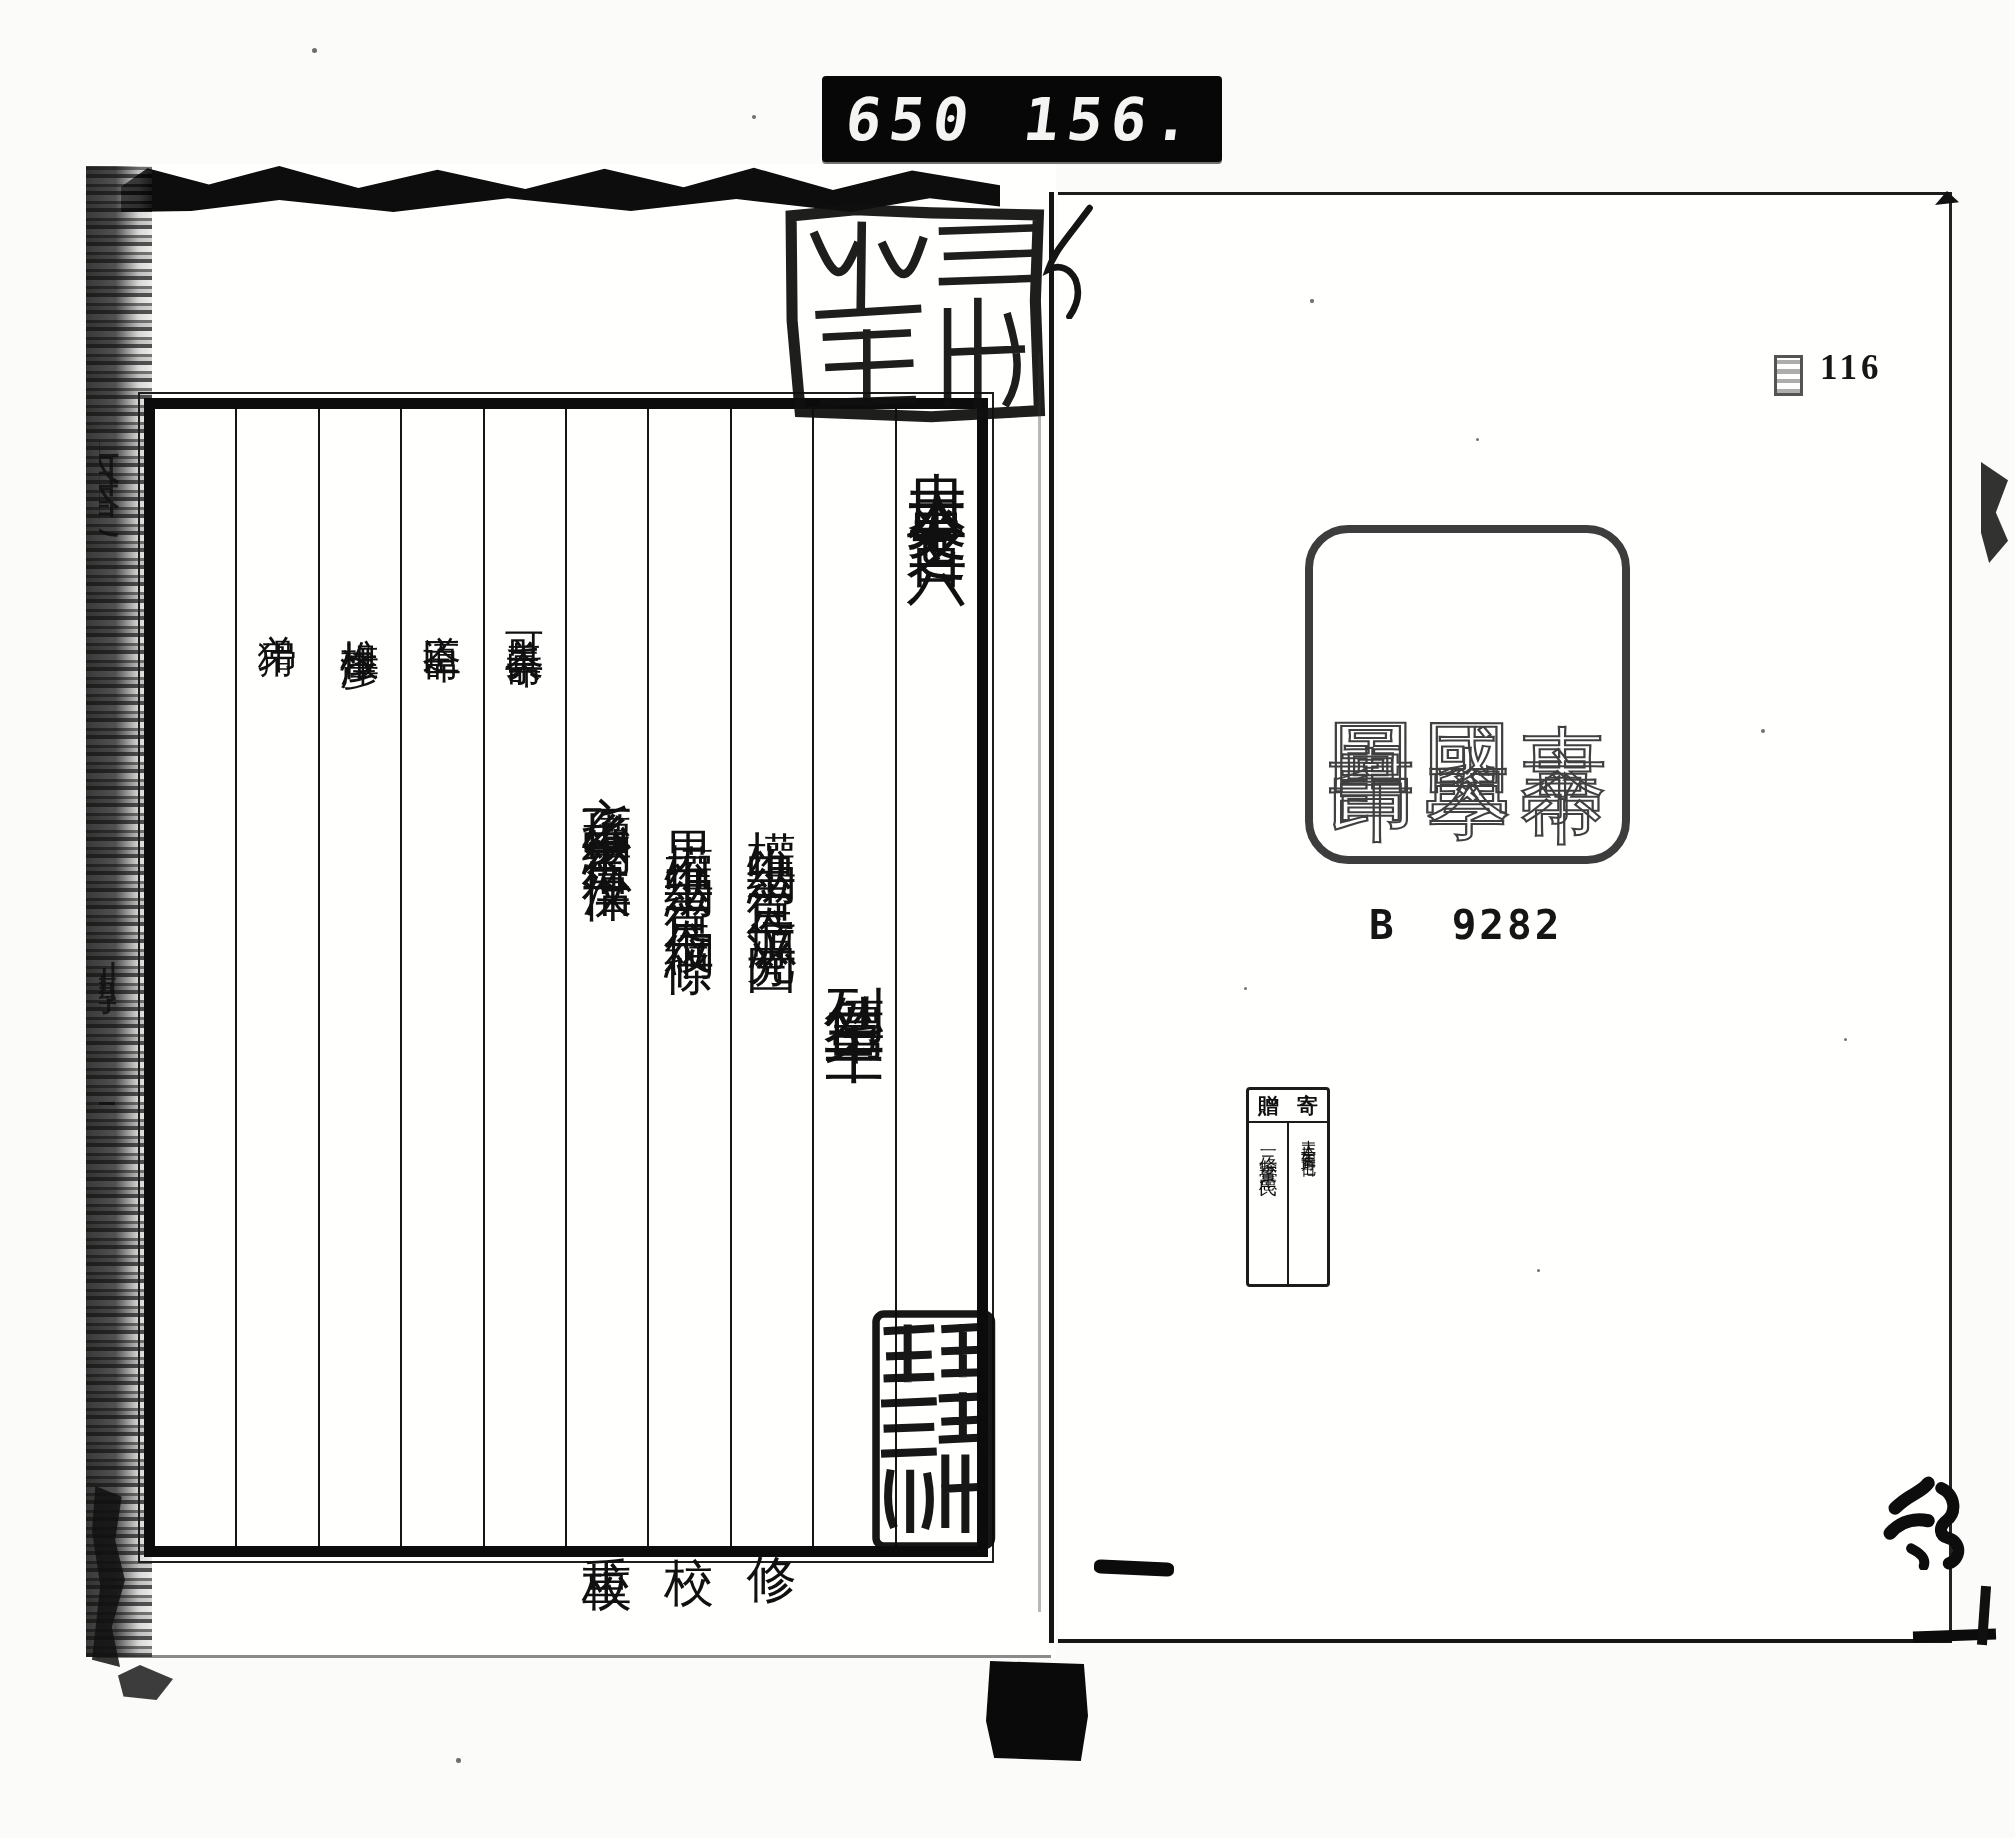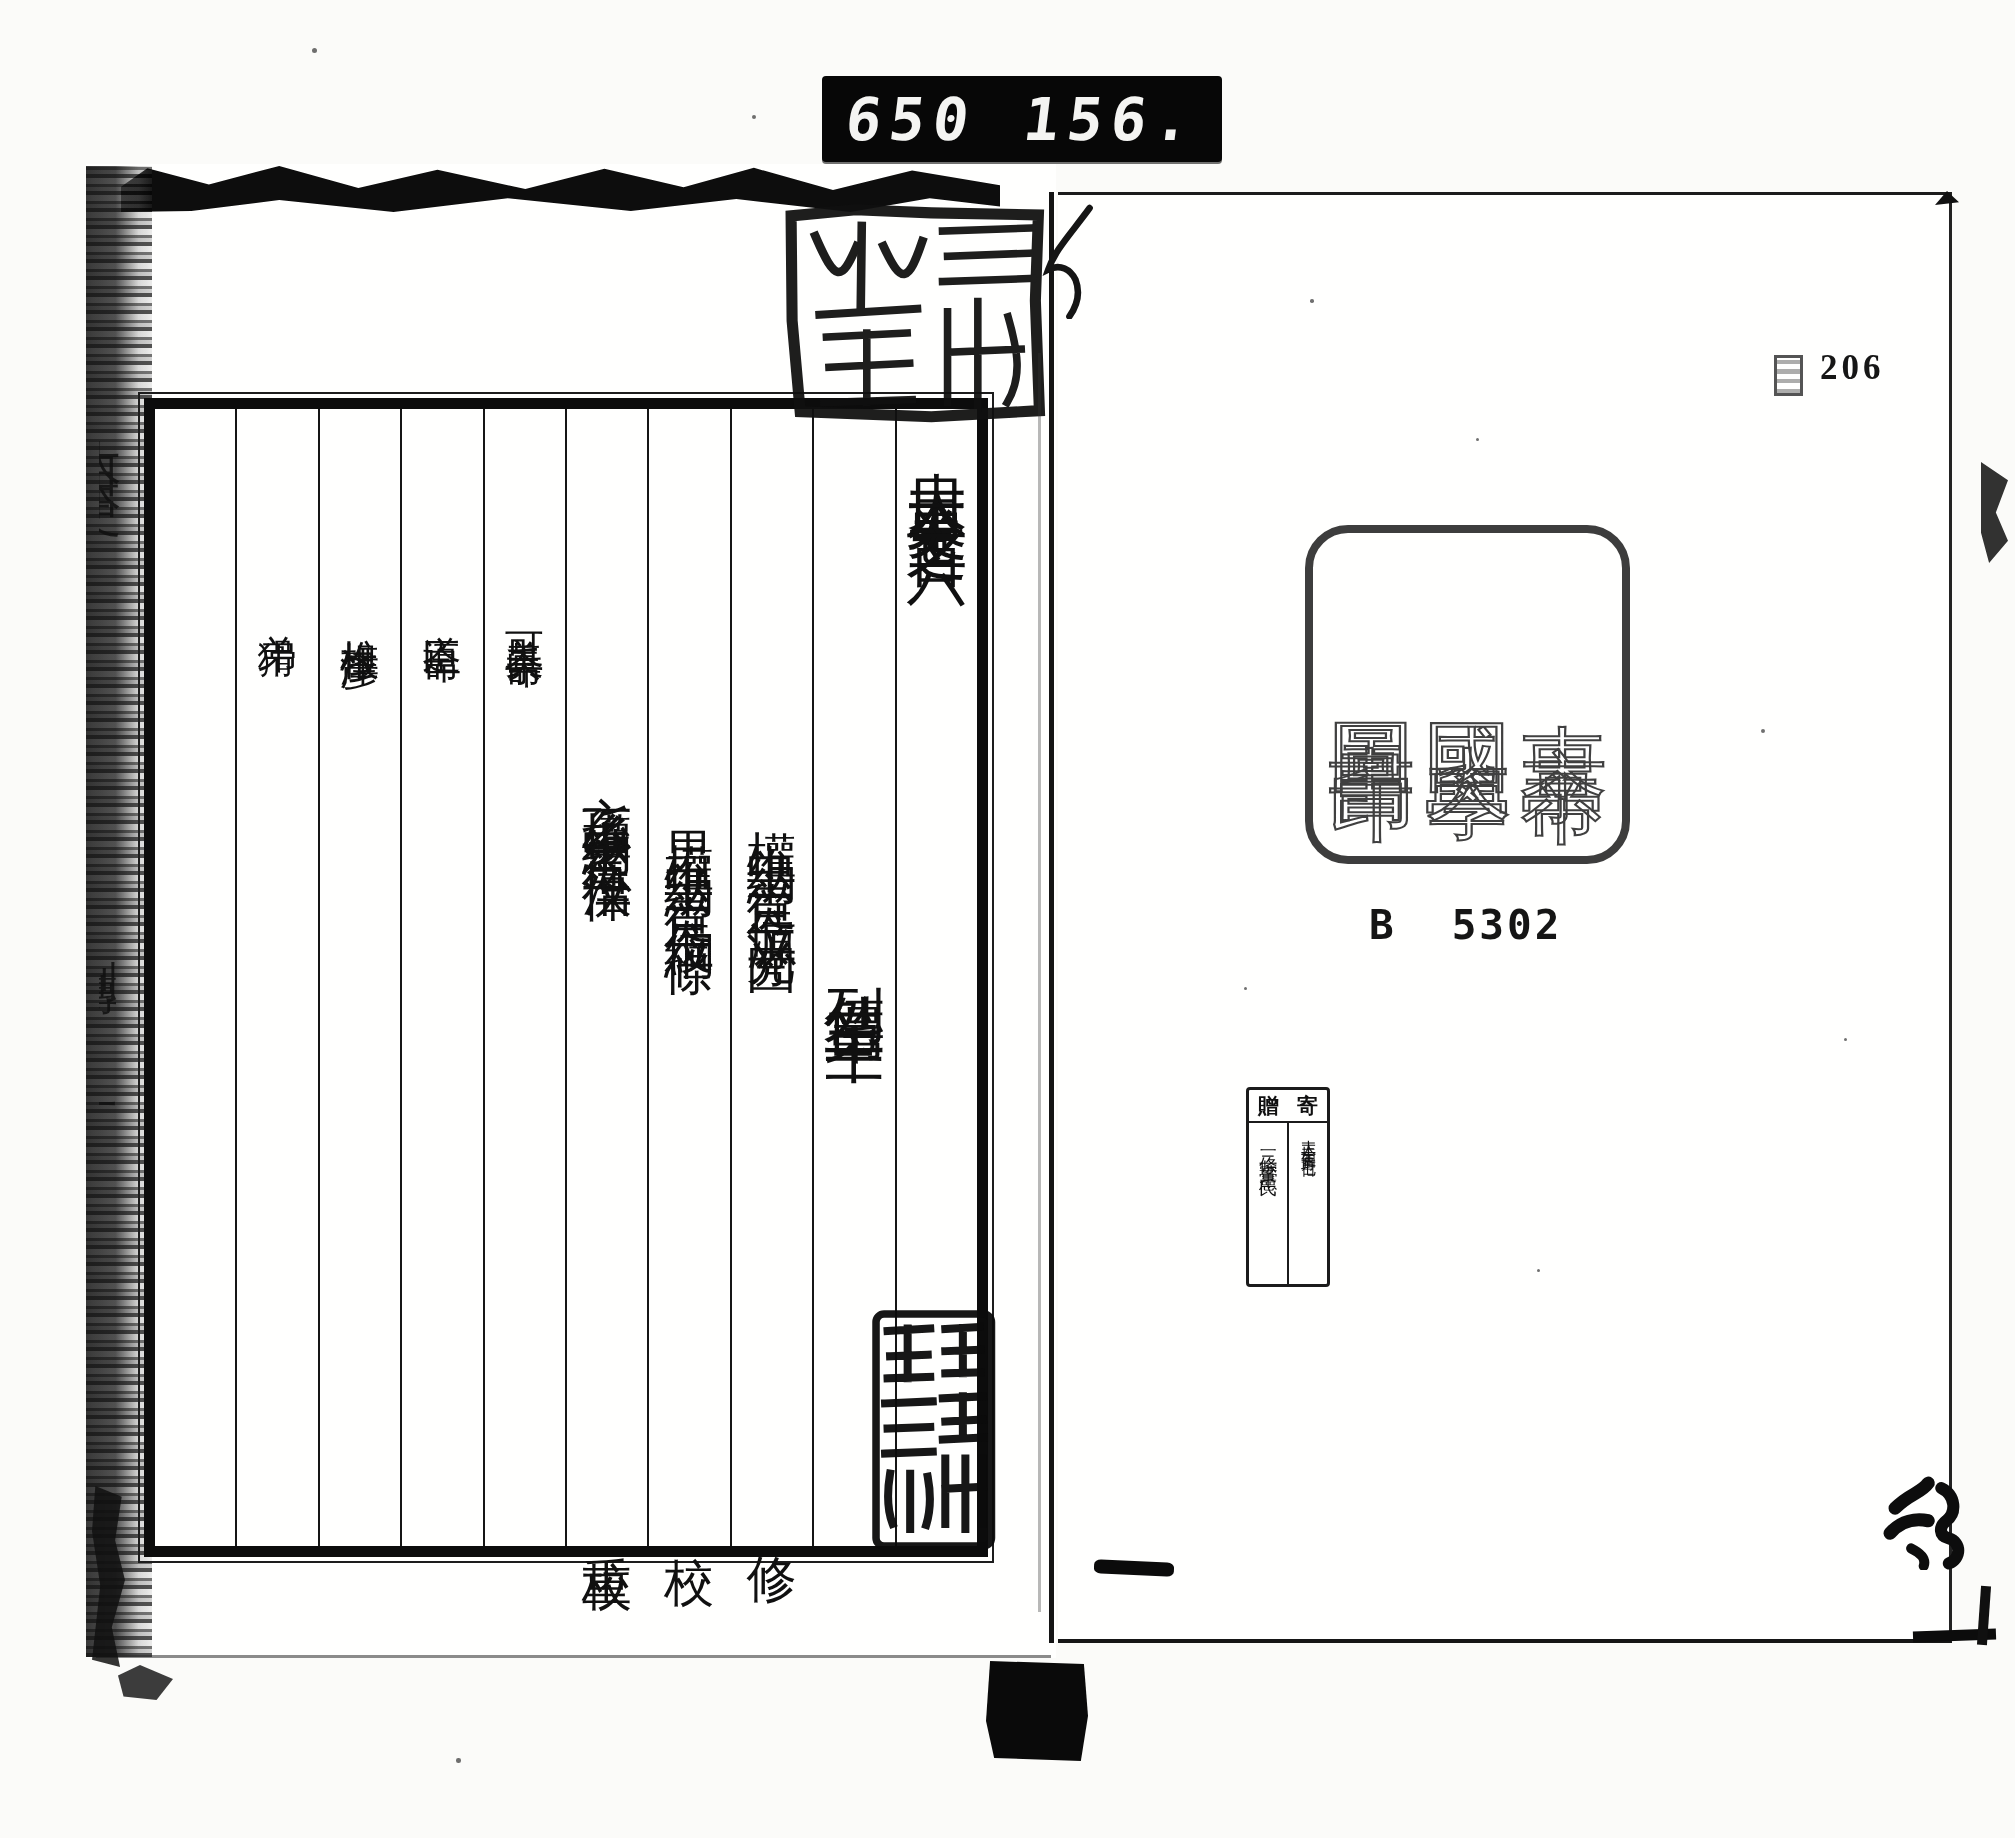--- a/index.html
+++ b/index.html
@@ -179,32 +179,32 @@
 
   <div class="page-right"></div>
   <div class="gutter-line"></div>
   <div class="gutter-line2"></div>
   <div class="gutter-blob"></div>
 
   <svg class="hook-mark" viewBox="0 0 140 230" fill="none" stroke="#151515" stroke-linecap="round">
     <path d="M100,10 C62,62 32,92 18,132 C42,120 62,132 72,152 C82,178 76,202 60,225" stroke-width="13"></path>
   </svg>
 
-  <div class="page-num">206</div>
+  <div class="page-num">116</div>
   <div class="mini-stamp"></div>
 
   <div class="lib-seal">
     <div class="vtext">東京帝</div>
     <div class="vtext">國大學</div>
     <div class="vtext">圖書印</div>
   </div>
 
   <div class="call-num">
     <span>B</span>
-    <span>5302</span>
+    <span>9282</span>
   </div>
 
   <div class="don-stamp">
     <div class="don-head">
       <span>寄</span>
       <span>贈</span>
     </div>
     <div class="don-body">
       <div class="don-date">
         <div class="vtext">大正十三年四月七日</div>

